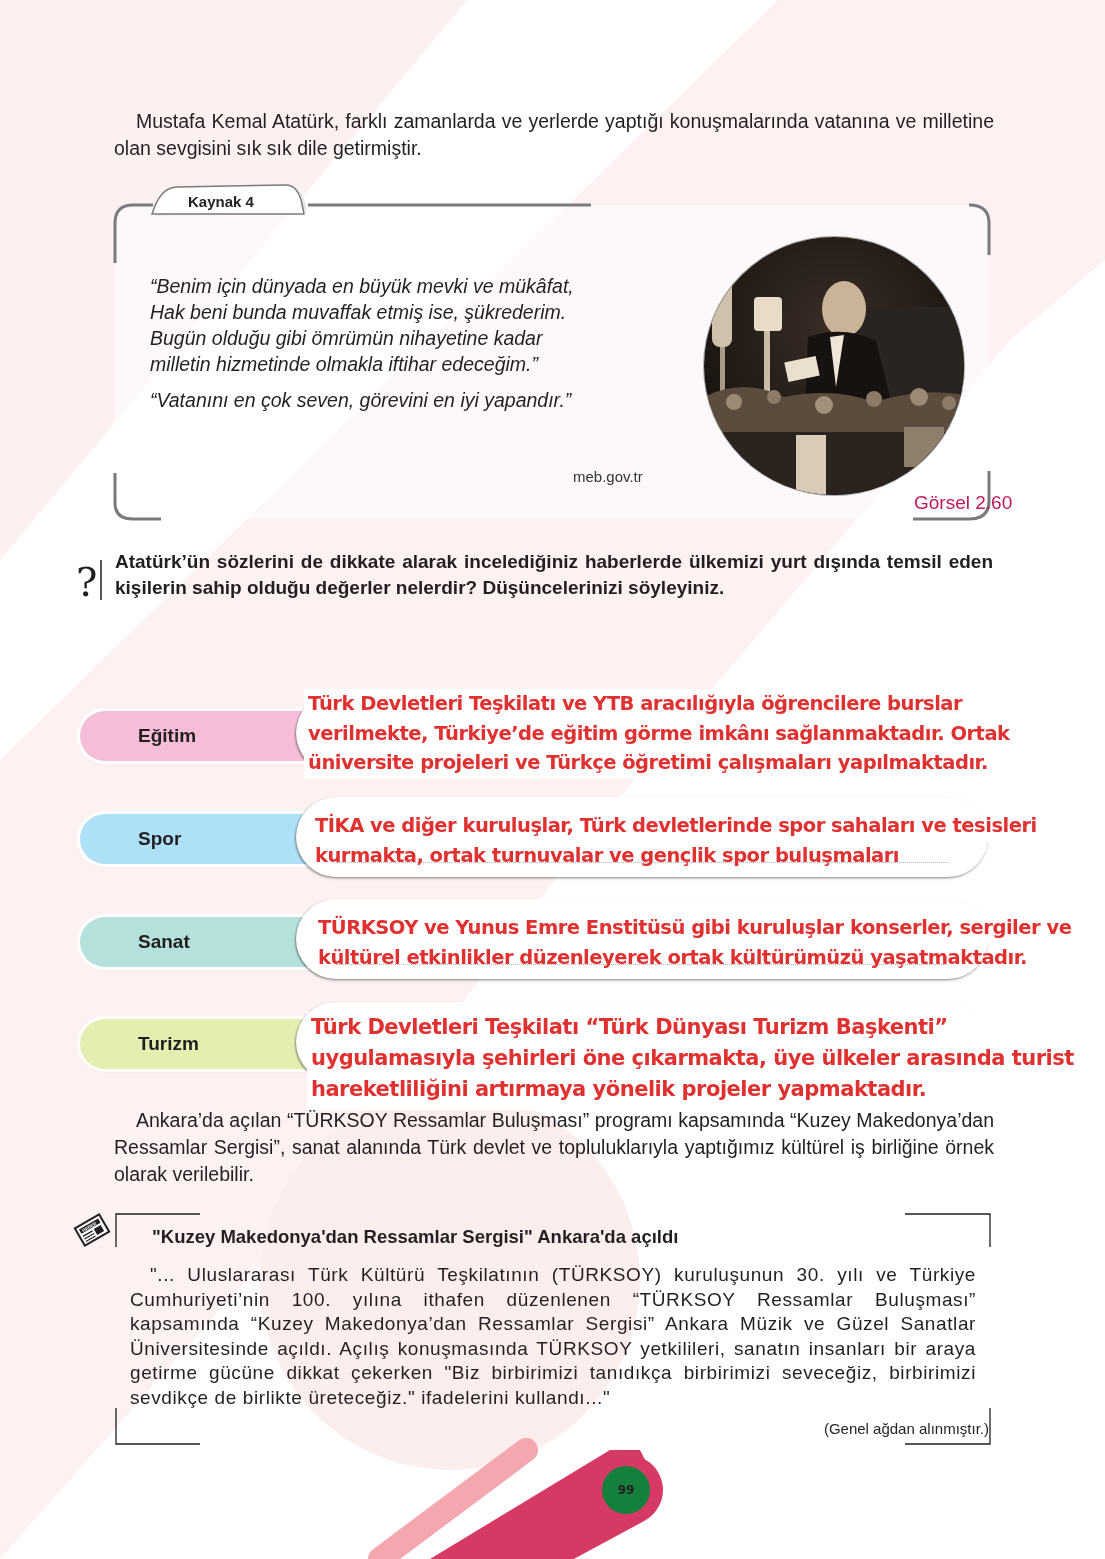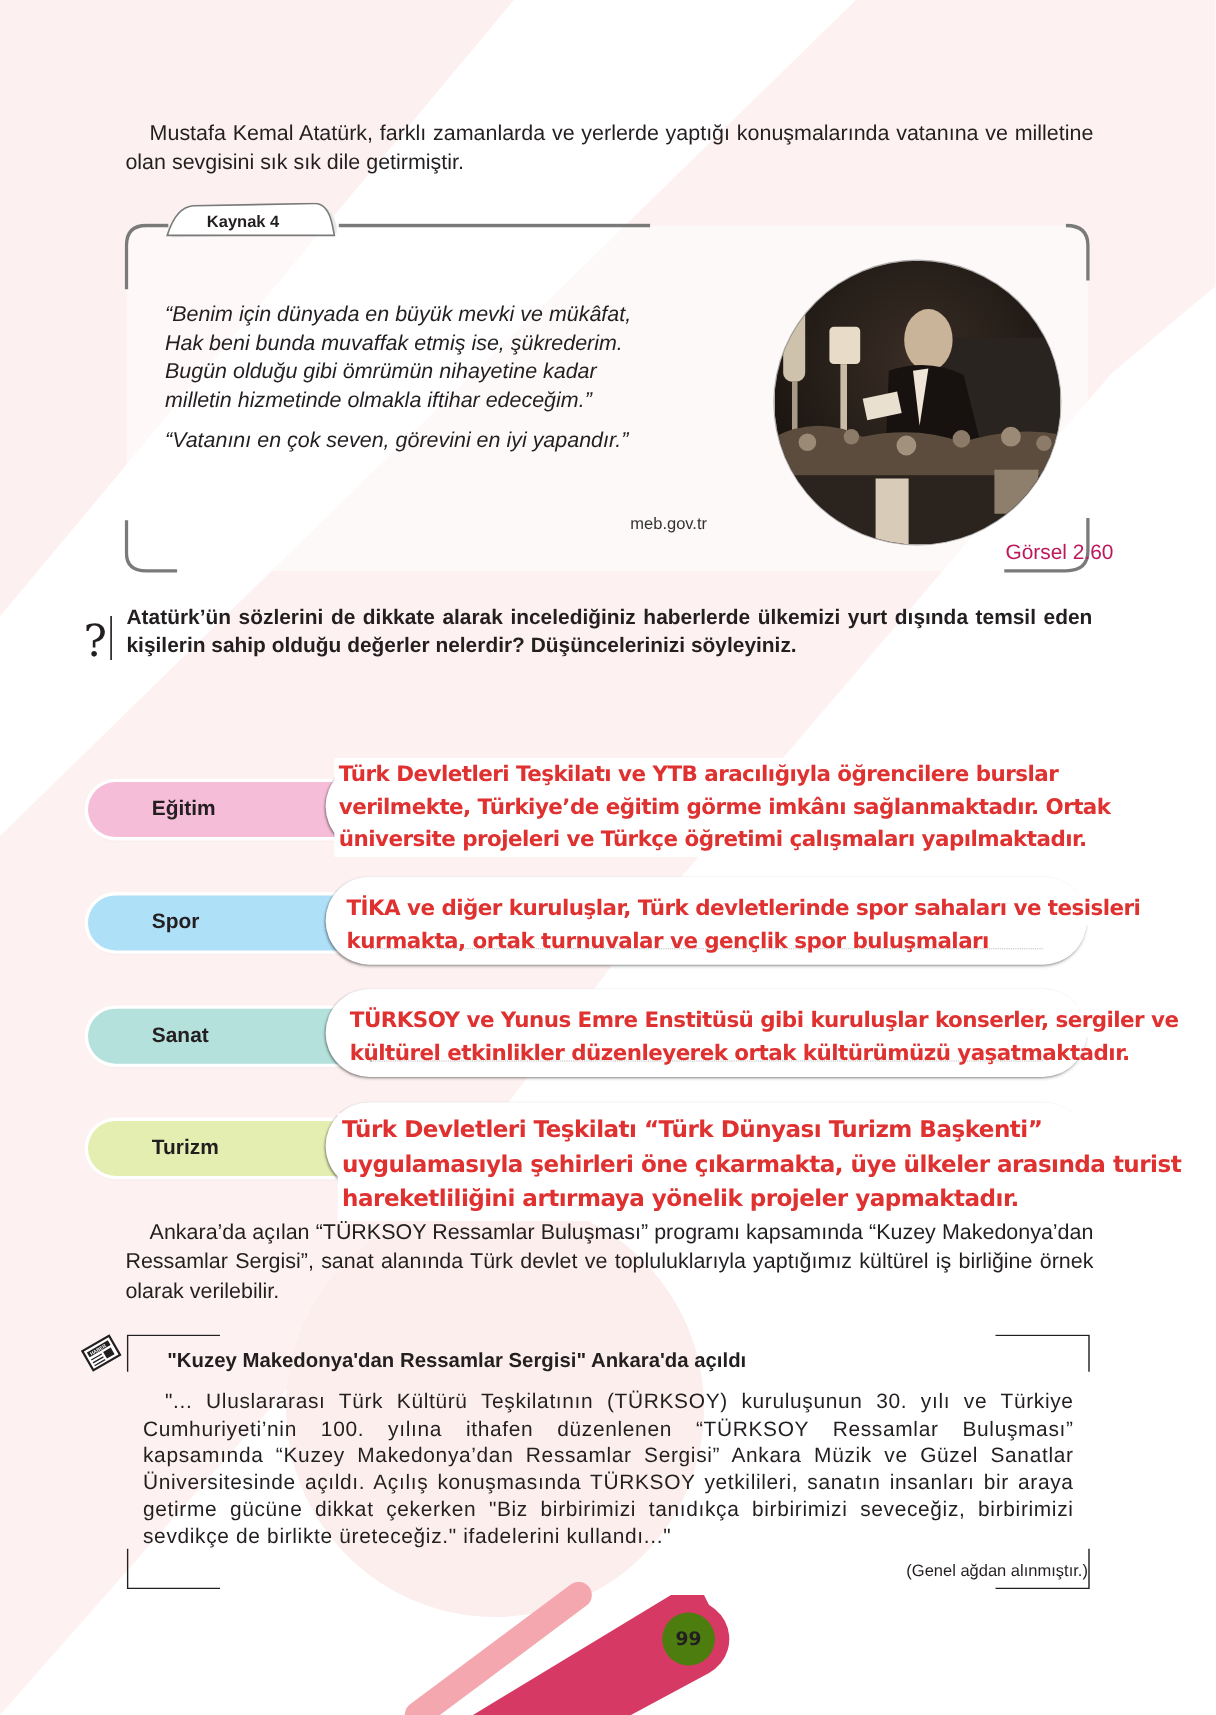--- a/index.html
+++ b/index.html
@@ -38,21 +38,21 @@
   .para2 { left:114px; top:1107px; width:880px; z-index:2; }
   .para2 p { margin:0; text-indent:22px; text-align:justify; text-align-last:left; }
   
   .news-frame { left:115px; top:1213px; width:876px; height:232px; z-index:1; }
   .news-title { left:152px; top:1226px; font-weight:bold; font-size:18.5px; z-index:2; }
   .news-body { left:130px; top:1263px; width:846px; font-size:19px; line-height:24.5px; letter-spacing:0.6px; z-index:2; }
   .news-body p { margin:0; text-indent:20px; text-align:justify; text-align-last:left; }
   .news-src { right:116px; top:1420px; font-size:15px; z-index:2; }
   .news-icon { left:72px; top:1212px; width:40px; height:36px; z-index:2; }
   
-  .pgnum { left:602px; top:1466px; width:48px; height:48px; border-radius:50%; background:#4d7c0f; z-index:3; display:flex; align-items:center; justify-content:center; font-weight:bold; font-size:17px; font-family:"DejaVu Sans", sans-serif; color:#231f20; }
+  .pgnum { left:602px; top:1466px; width:48px; height:48px; border-radius:50%; background:#15803d; z-index:3; display:flex; align-items:center; justify-content:center; font-weight:bold; font-size:12px; font-family:"DejaVu Sans", sans-serif; color:#231f20; }
 </style>
 </head>
 <body>
 
 <svg class="bg" width="1105" height="1559" viewBox="0 0 1105 1559">
   <polygon points="0,0 467,0 0,560" fill="#fdf0f0"></polygon>
   <polygon points="778,0 1105,0 1105,470 380,1559 0,1559 0,990" fill="#fdf0f0" opacity="0.0"></polygon>
   <polygon points="778,0 1105,0 1105,260 1010,340 600,820 290,1230 0,1559 0,760" fill="#fdf1f1"></polygon>
   <polygon points="0,0 467,0 0,560" fill="#fdf0f0"></polygon>
   <polygon points="1105,330 1105,1559 580,1559 1105,920" fill="#fdf1f1" opacity="0"></polygon>

